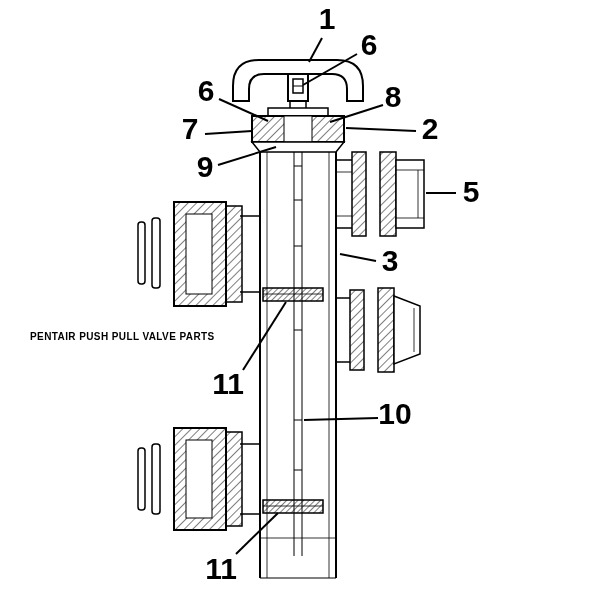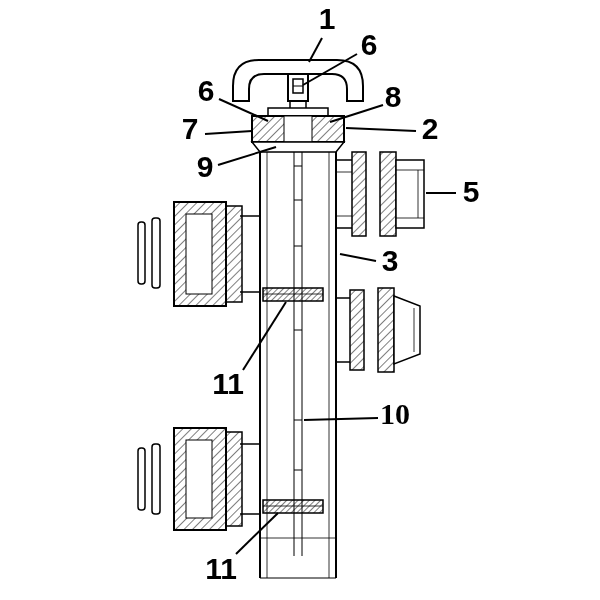--- a/index.html
+++ b/index.html
@@ -168,17 +168,18 @@
   <div class="callout" style="left:327px; top:19px;">1</div>
   <div class="callout" style="left:369px; top:45px;">6</div>
   <div class="callout" style="left:206px; top:91px;">6</div>
   <div class="callout" style="left:393px; top:97px;">8</div>
   <div class="callout" style="left:190px; top:129px;">7</div>
   <div class="callout" style="left:430px; top:129px;">2</div>
   <div class="callout" style="left:205px; top:167px;">9</div>
   <div class="callout" style="left:471px; top:192px;">5</div>
   <div class="callout" style="left:390px; top:261px;">3</div>
   <div class="callout" style="left:228px; top:384px;">11</div>
-  <div class="callout" style="left:395px; top:414px;font-family:Liberation Serif, serif;">10</div>
+  <div class="callout" style="left:395px; top:414px;">10</div>
   <div class="callout" style="left:221px; top:569px;">11</div>
 
+  <div class="caption">PENTAIR PUSH PULL VALVE PARTS</div>
 
 </div>
 
 </body></html>

